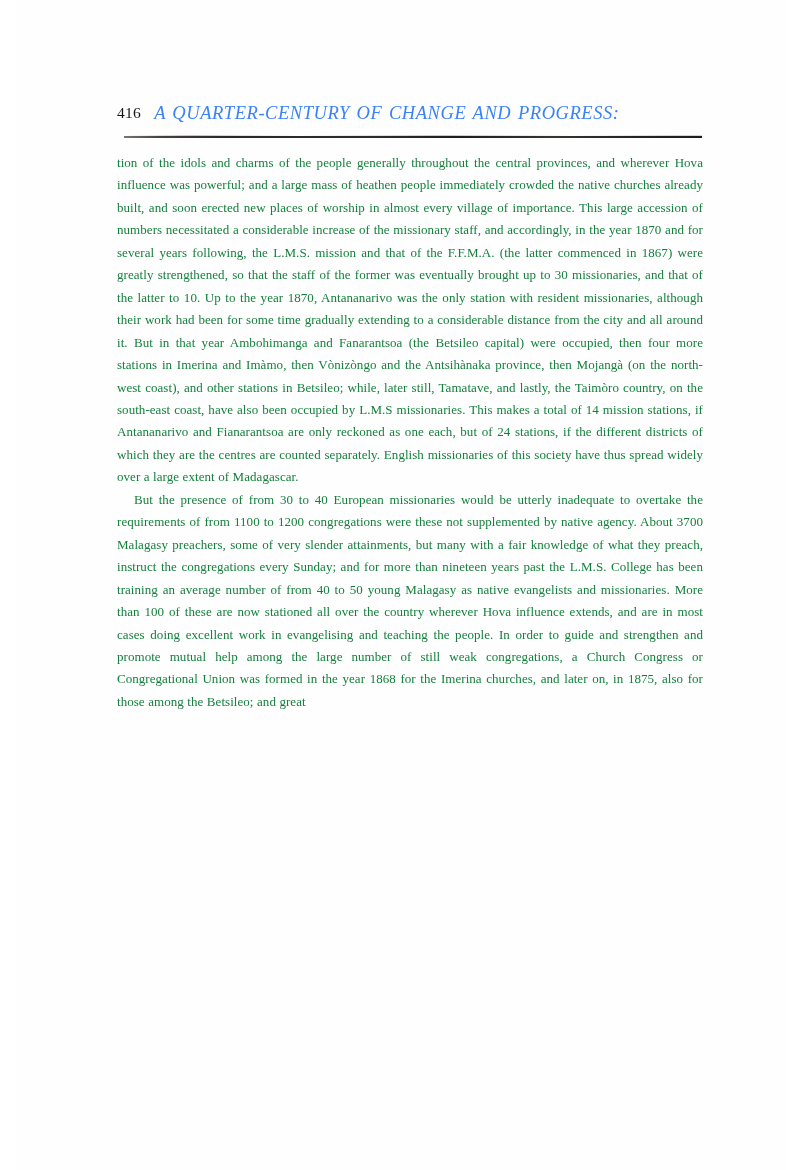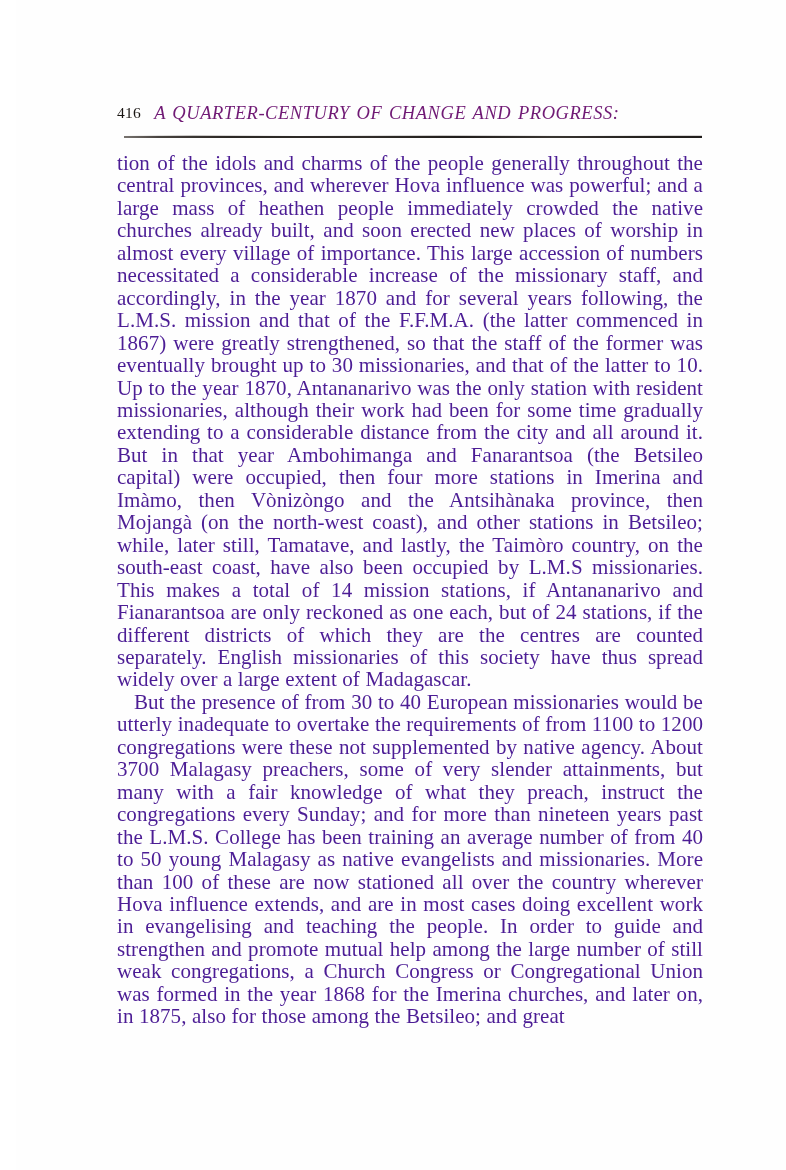--- a/index.html
+++ b/index.html
@@ -43,21 +43,21 @@
     color: #191512;
     margin-right: 13px;
     position: relative;
     top: -1px;
     font-family: "Liberation Serif", "DejaVu Serif", serif;
   }
   .runtitle {
     font-style: italic;
     font-size: 18.5px;
     letter-spacing: 0.55px;
-    color: #701a75;
+    color: #3b82f6;
     word-spacing: 1.5px;
   }
 
   .headrule {
     position: absolute;
     left: 108px;
     top: 136px;
     width: 578px;
     height: 2px;
     background: linear-gradient(90deg,
@@ -80,27 +80,27 @@
 
   
   #column {
     position: absolute;
     left: 101px;
     top: 152px;
     width: 586px;
   }
   .para {
     margin: 0;
-    font-size: 21px;
+    font-size: 13px;
     line-height: 22.45px;
     text-align: justify;
     text-align-last: left;
     letter-spacing: 0.05px;
     word-spacing: 0.2px;
-    color: #4c1d95;
+    color: #15803d;
     hyphens: none;
   }
   .para + .para {
     text-indent: 17px;
   }
   .para.cont {
     text-indent: 0;
   }
 </style>
 </head>

